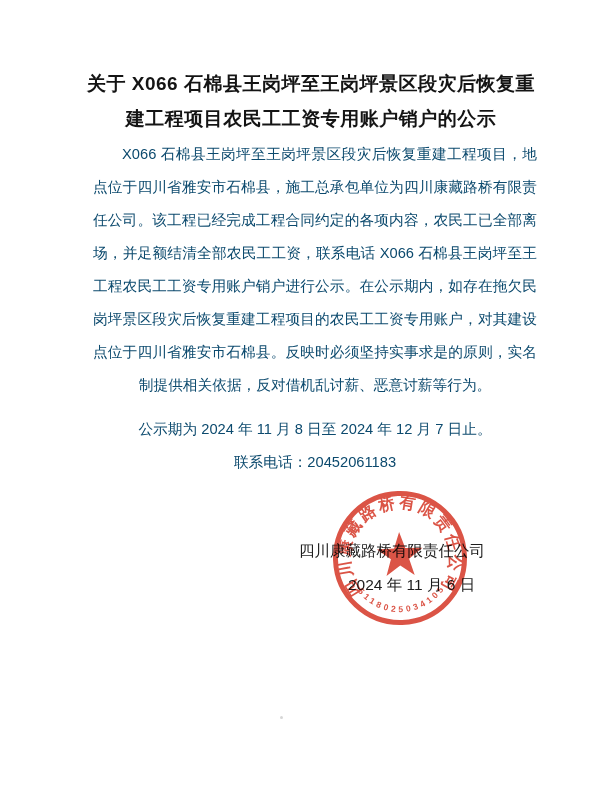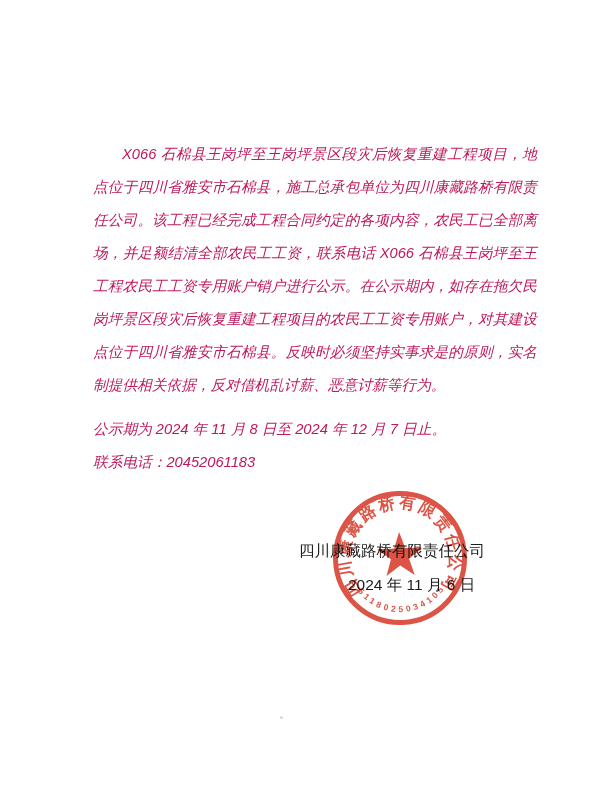--- a/index.html
+++ b/index.html
@@ -8,23 +8,23 @@
     font-family:"Liberation Sans", sans-serif; color:#1f1f1f; overflow:hidden;
   }
   .title {
     position:absolute; left:81px; top:66px; width:460px; margin:0;
     font-size:19px; font-weight:700; line-height:35px; text-align:center;
     color:#141414; letter-spacing:0.5px;
   }
   .title-line { white-space:nowrap; }
   .body-block {
     position:absolute; left:93px; top:138px; width:444px;
-    font-size:14.7px; line-height:33px; color:#be185d;font-style:italic;
+    font-size:14.7px; line-height:33px; color:#0c4a6e;
   }
-  .line { height:33px; line-height:33px; white-space:nowrap; }
+  .line { height:33px; line-height:33px; white-space:nowrap;text-align:center; }
   .line.jl { white-space:normal; text-align:justify; text-align-last:justify; }
   .line.ind { text-indent:29px; }
   .line.gap { margin-top:11px; }
   .sig-company {
     position:absolute; left:299px; top:541px; font-size:15.5px;
     color:#1c1c1c; white-space:nowrap; z-index:1;
   }
   .sig-date {
     position:absolute; left:348px; top:575px; font-size:15.5px;
     color:#1c1c1c; white-space:nowrap; z-index:1;
@@ -45,20 +45,24 @@
   .artifact {
     position:absolute; left:280px; top:716px; width:3px; height:3px;
     background:#b5b5b5; opacity:0.55; border-radius:50%;
   }
 </style>
 </head>
 <body>
 
 <div class="page">
 
+  <h1 class="title">
+      <div class="title-line">关于 X066 石棉县王岗坪至王岗坪景区段灾后恢复重</div>
+      <div class="title-line">建工程项目农民工工资专用账户销户的公示</div>
+    </h1>
 
   <div class="body-block">
       <div class="line jl ind">X066 石棉县王岗坪至王岗坪景区段灾后恢复重建工程项目，地</div>
       <div class="line jl">点位于四川省雅安市石棉县，施工总承包单位为四川康藏路桥有限责</div>
       <div class="line jl">任公司。该工程已经完成工程合同约定的各项内容，农民工已全部离</div>
       <div class="line jl">场，并足额结清全部农民工工资，联系电话 X066 石棉县王岗坪至王</div>
       <div class="line jl">工程农民工工资专用账户销户进行公示。在公示期内，如存在拖欠民</div>
       <div class="line jl">岗坪景区段灾后恢复重建工程项目的农民工工资专用账户，对其建设</div>
       <div class="line jl">点位于四川省雅安市石棉县。反映时必须坚持实事求是的原则，实名</div>
       <div class="line">制提供相关依据，反对借机乱讨薪、恶意讨薪等行为。</div>

